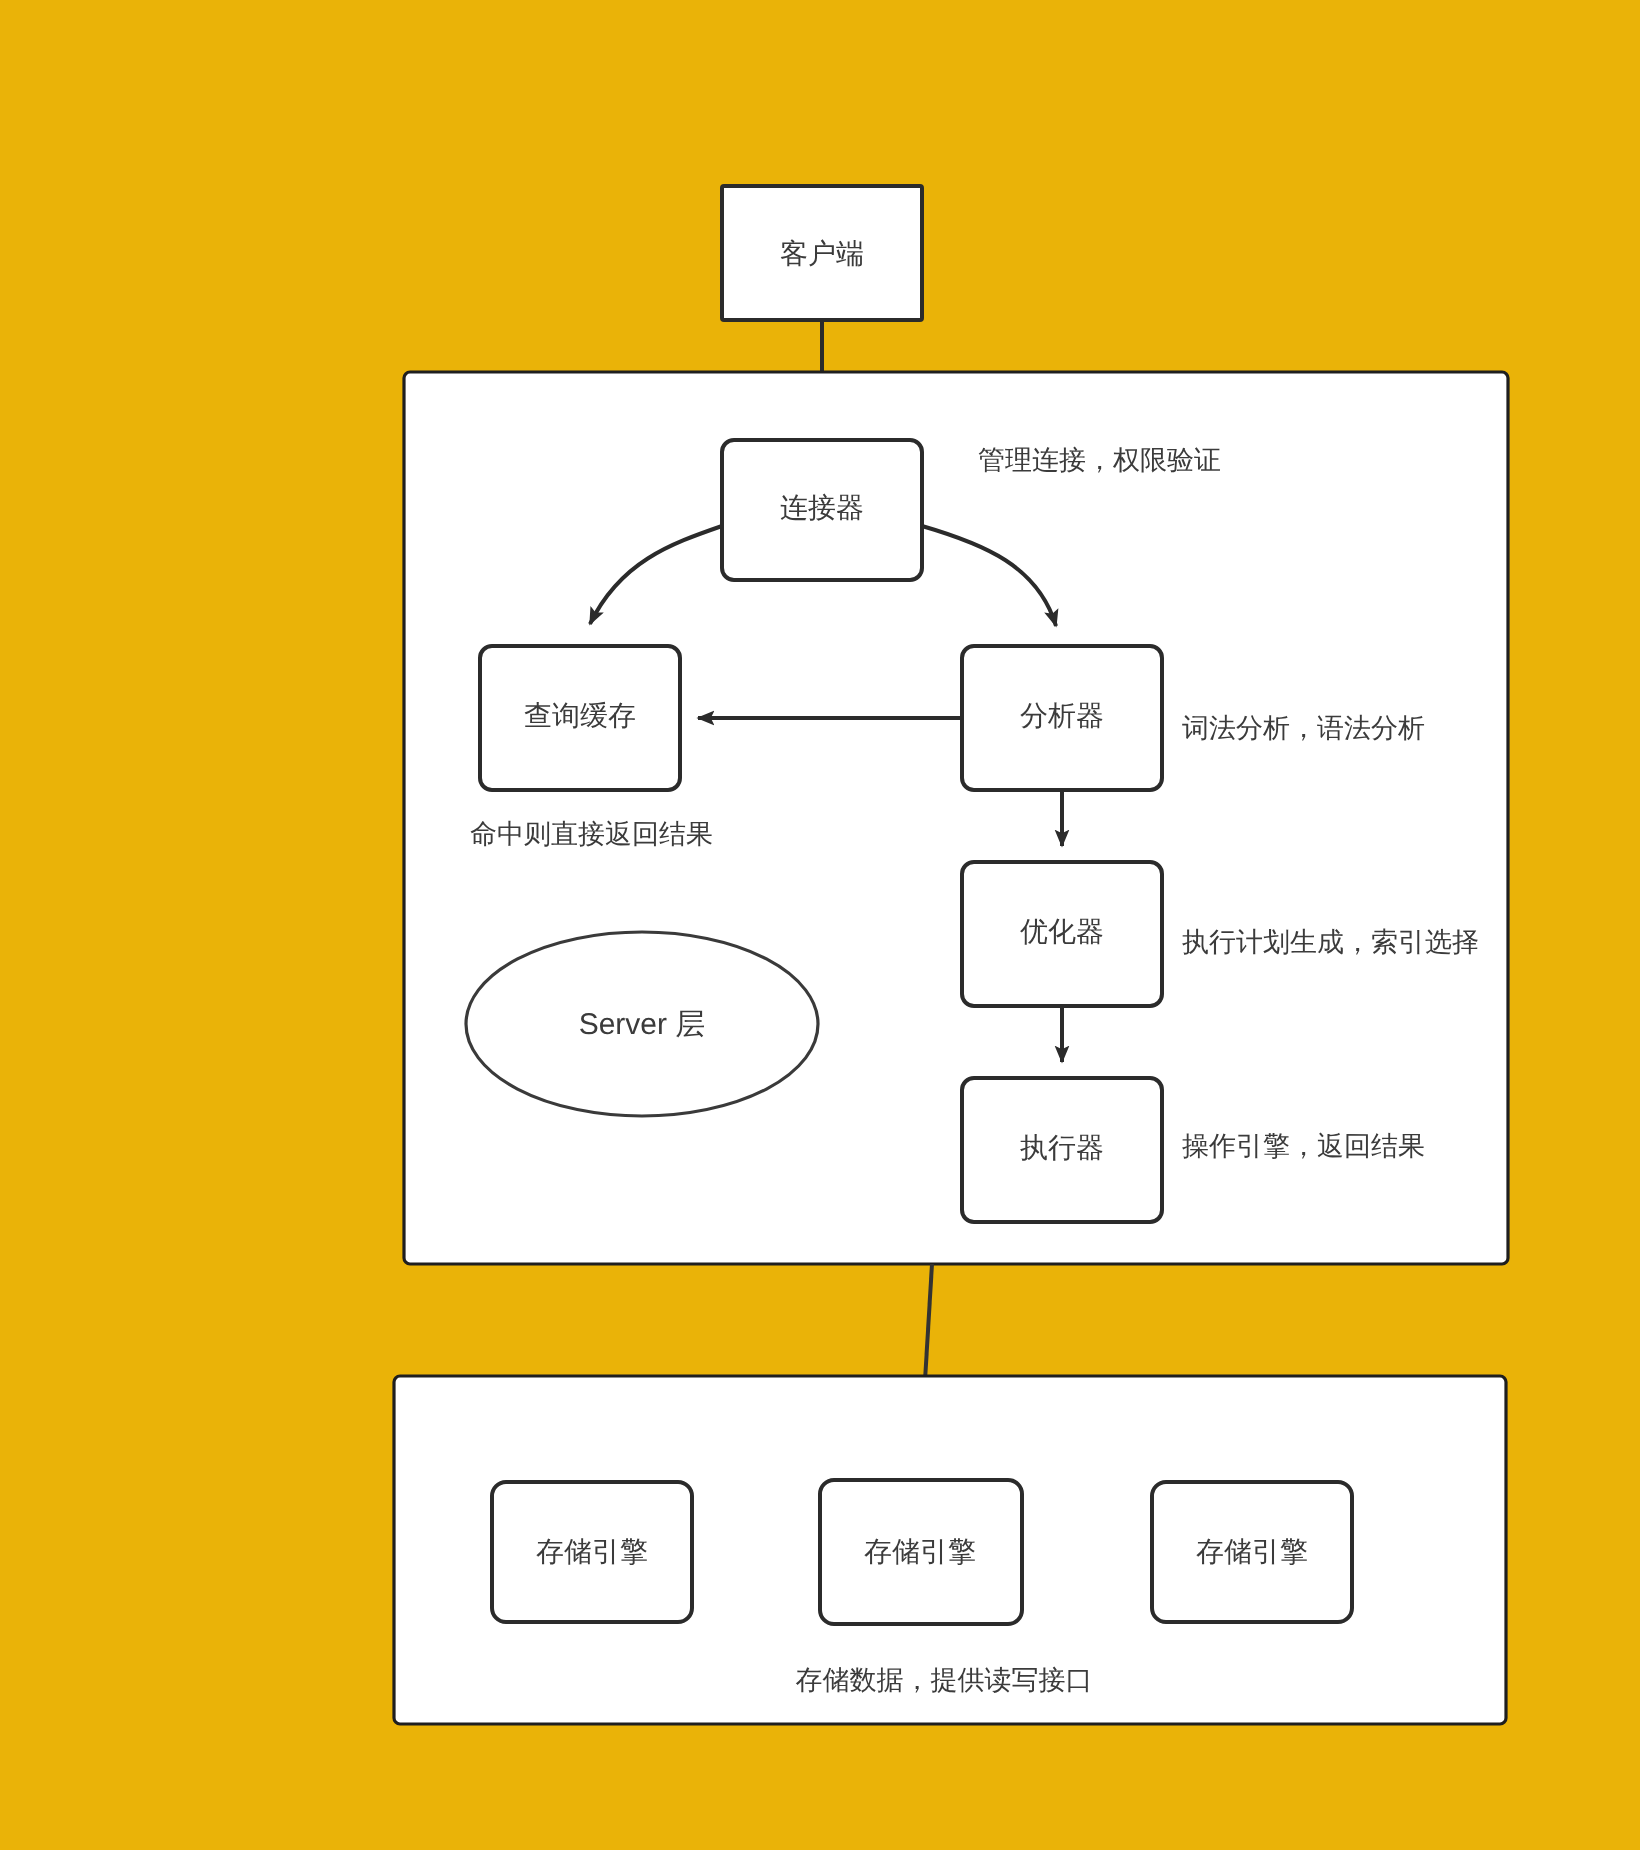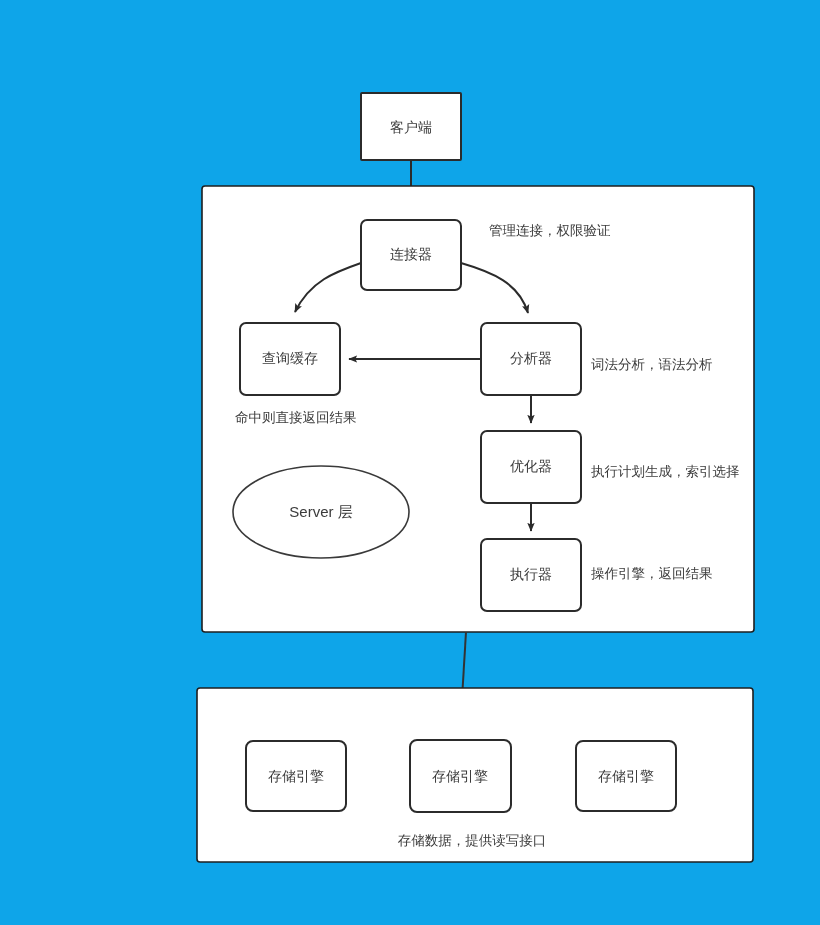--- a/index.html
+++ b/index.html
@@ -4,21 +4,21 @@
 <style>
   html, body {
     margin: 0;
     padding: 0;
     background: #000000;
   }
   #page {
     position: relative;
     width: 820px;
     height: 925px;
-    background: #0ea5e9;
+    background: #eab308;
     overflow: hidden;
     font-family: "Liberation Sans", "DejaVu Sans", sans-serif;
   }
   svg#diagram {
     position: absolute;
     left: 0;
     top: 0;
     width: 820px;
     height: 925px;
     display: block;

